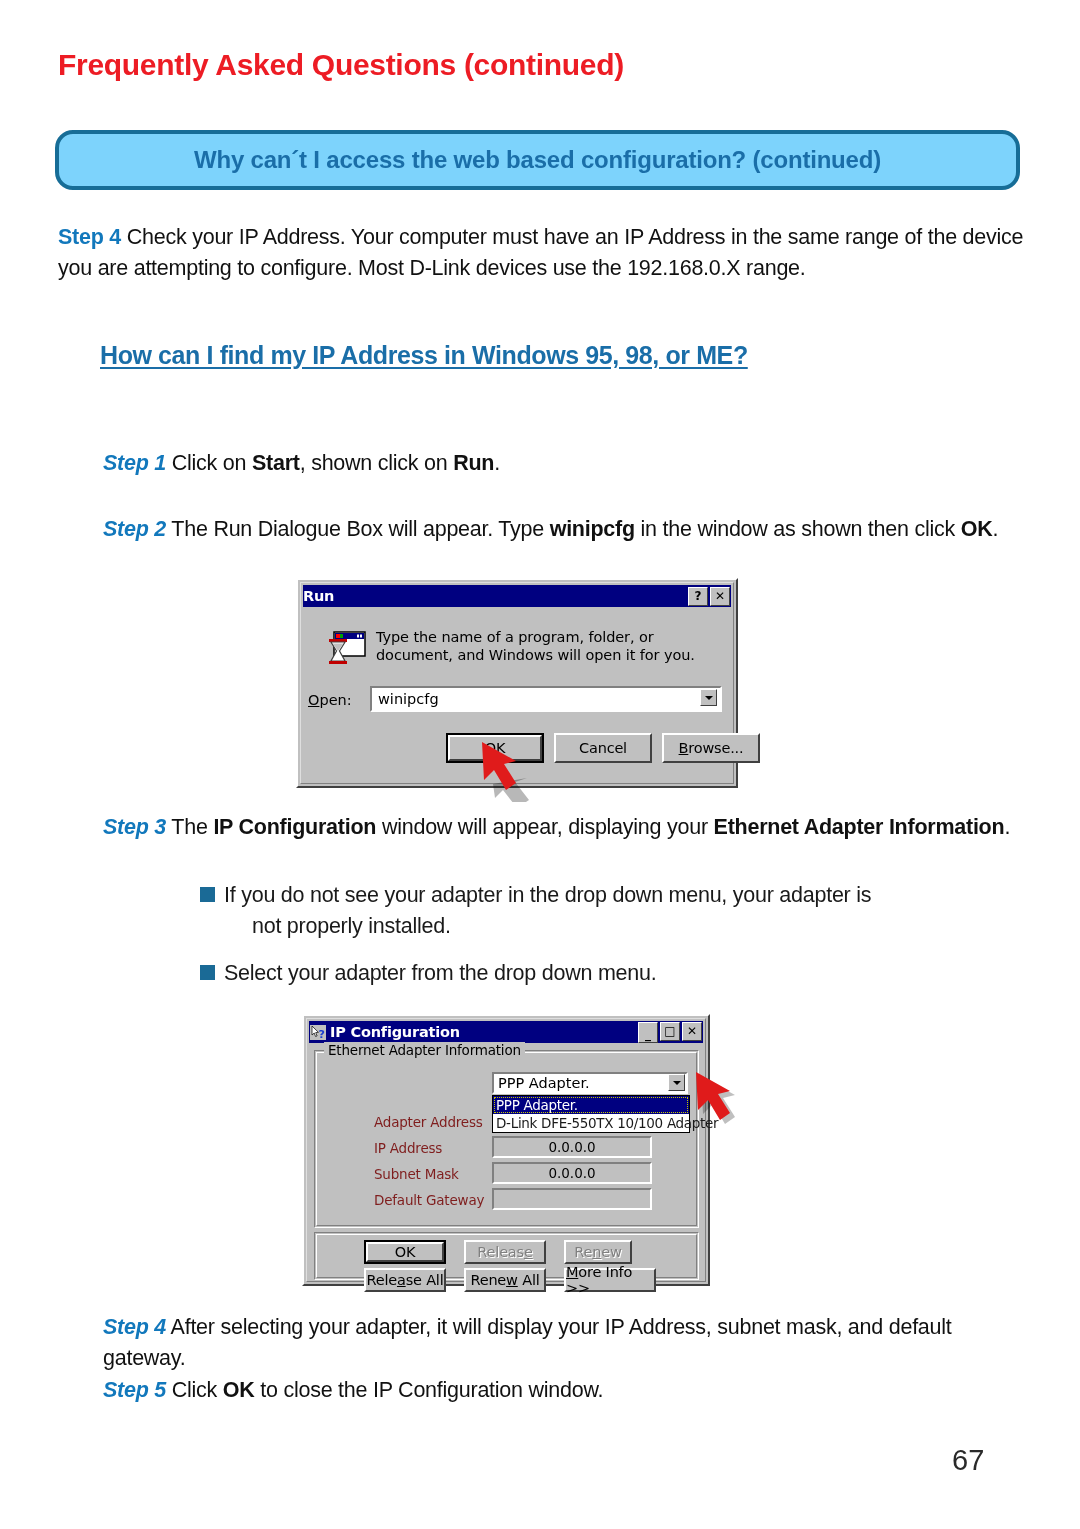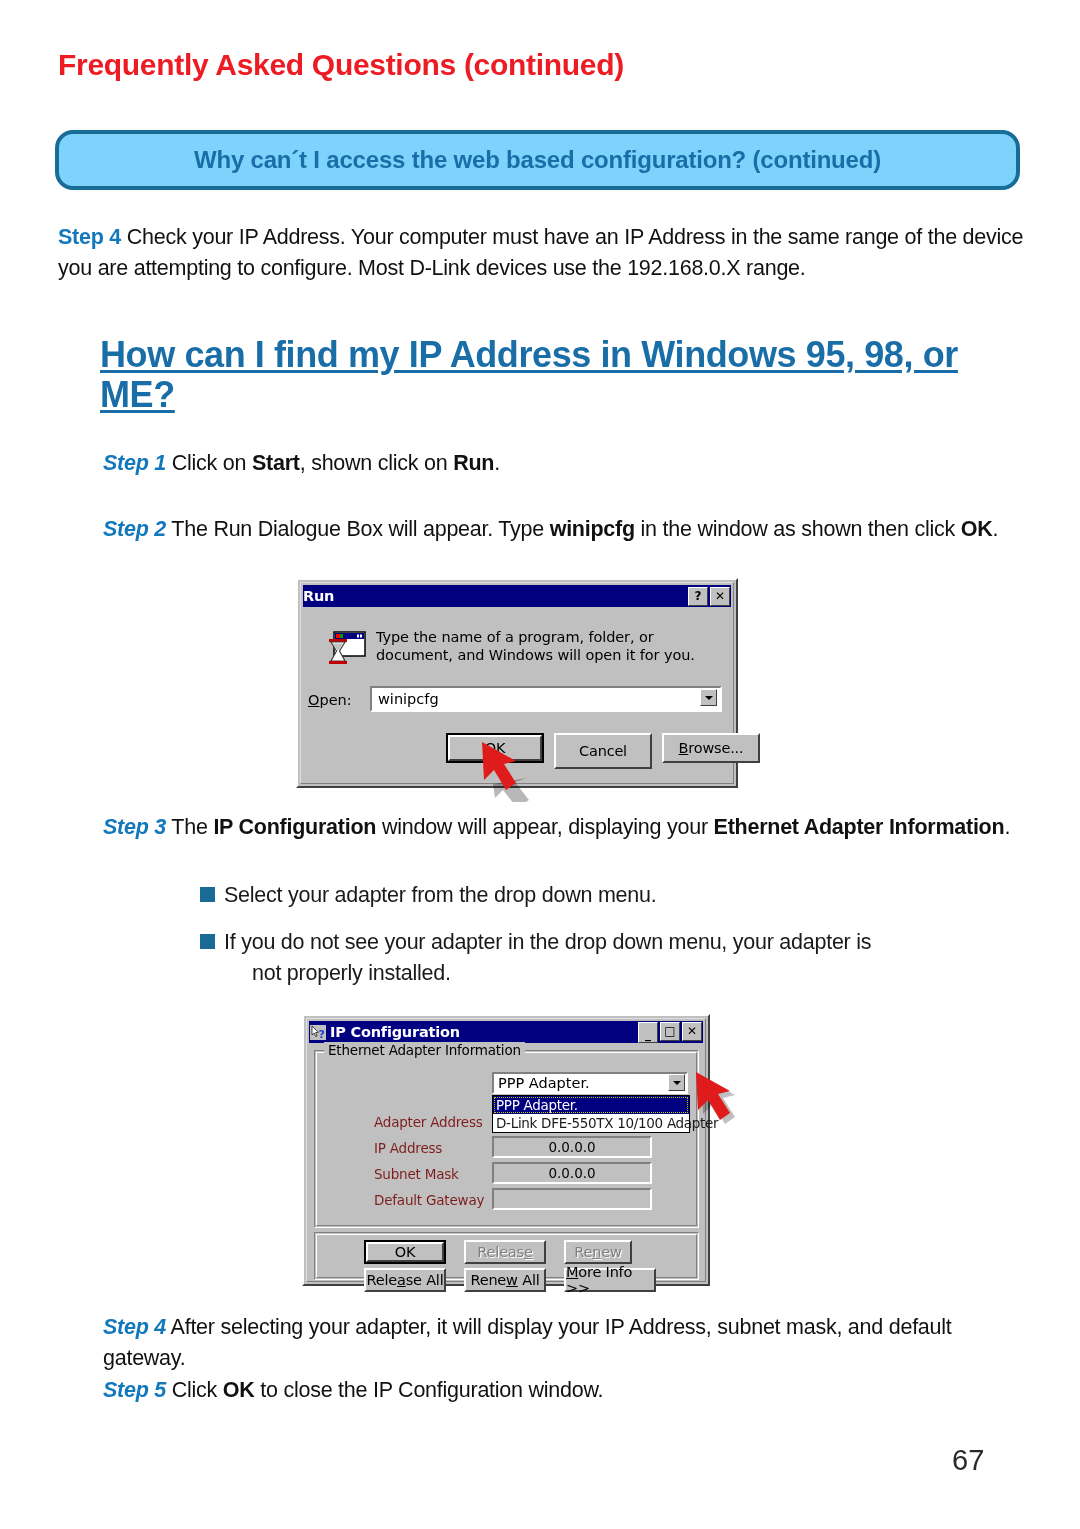--- a/index.html
+++ b/index.html
@@ -32,21 +32,21 @@
     letter-spacing:-0.25px;
   }
   .step-lbl{color:#1278bc;font-weight:bold;}
   .step-lbl-i{color:#1278bc;font-weight:bold;font-style:italic;}
   b.t{font-weight:bold;color:#111;}
 
   .p-step4top{left:58px;top:222px;width:975px;}
 
   .bigheading{
     position:absolute;left:100px;top:335px;width:920px;
-    font-size:36px;font-weight:bold;color:#1a6ea8;line-height:40px;
+    font-size:25px;font-weight:bold;color:#1a6ea8;line-height:40px;
     letter-spacing:-0.4px;
   }
   .bigheading span{text-decoration:underline;text-underline-offset:3px;}
 
   .p-step1{left:103px;top:448px;width:930px;}
   .p-step2{left:103px;top:514px;width:935px;}
   .p-step3{left:103px;top:812px;width:930px;}
 
   .bullets{position:absolute;left:200px;top:880px;width:840px;
     font-size:21.5px;line-height:31px;letter-spacing:-0.25px;}
@@ -235,46 +235,46 @@
     <div class="field9x" id="run-open-field">
       <span>winipcfg</span>
     </div>
     <div class="combo-arrow" id="run-open-arrow">
         <i></i>
       </div>
 
     <div class="btn9x def" style="left:148px;top:153px;width:98px;height:30px;">
       <span class="lbl">OK</span>
     </div>
-    <div class="btn9x" style="left:256px;top:153px;width:98px;height:36px;">Cancel</div>
+    <div class="btn9x" style="left:256px;top:153px;width:98px;height:30px;">Cancel</div>
     <div class="btn9x" style="left:364px;top:153px;width:98px;height:30px;">
         <span><span class="u">B</span>rowse...</span>
       </div>
   </div>
 
   <div class="redarrow" style="left:476px;top:740px;">
     <svg width="70" height="62" viewBox="0 0 70 62" xmlns="http://www.w3.org/2000/svg">
       <path d="M12 40 L14 54 L22 46 L36 64 L48 56 L34 38 L46 34 Z" fill="#000000" opacity="0.28" transform="translate(5,4)"></path>
       <path d="M6 2 L8 40 L18 30 L30 50 L40 43 L28 24 L40 21 Z" fill="#e01b1b"></path>
     </svg>
   </div>
 
   <div class="para p-step3"><span class="step-lbl-i">Step 3</span><span> The </span><b class="t">IP Configuration</b><span> window will appear, displaying your </span><b class="t">Ethernet Adapter Information</b><span>.</span></div>
 
   <div class="bullets">
     <div class="bullet-row">
       <div class="bullet-sq"></div>
-      <div class="bullet-txt">Select your adapter from the drop down menu.</div>
-    </div>
-    <div class="bullet-row">
-      <div class="bullet-sq"></div>
       <div class="bullet-txt">
         <span>If you do not see your adapter in the drop down menu, your adapter is</span>
         <span class="ind">not properly installed.</span>
       </div>
+    </div>
+    <div class="bullet-row">
+      <div class="bullet-sq"></div>
+      <div class="bullet-txt">Select your adapter from the drop down menu.</div>
     </div>
   </div>
 
   <div class="win" id="ipcfg-dialog">
     <div class="win-inner-edge"></div>
 
     <div class="titlebar">
       <div class="title-ico">
         <svg width="16" height="15" viewBox="0 0 16 15" xmlns="http://www.w3.org/2000/svg">
           <rect x="0" y="0" width="16" height="15" fill="#c0c0c0"></rect>

